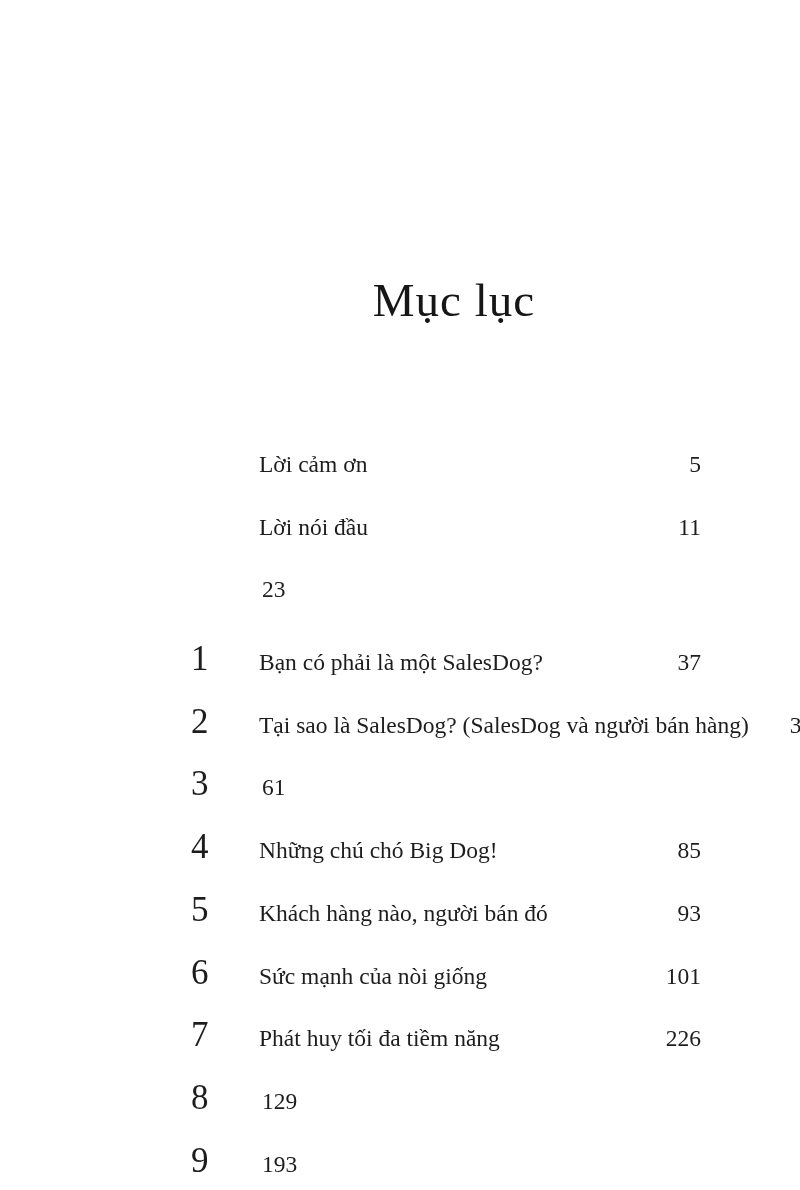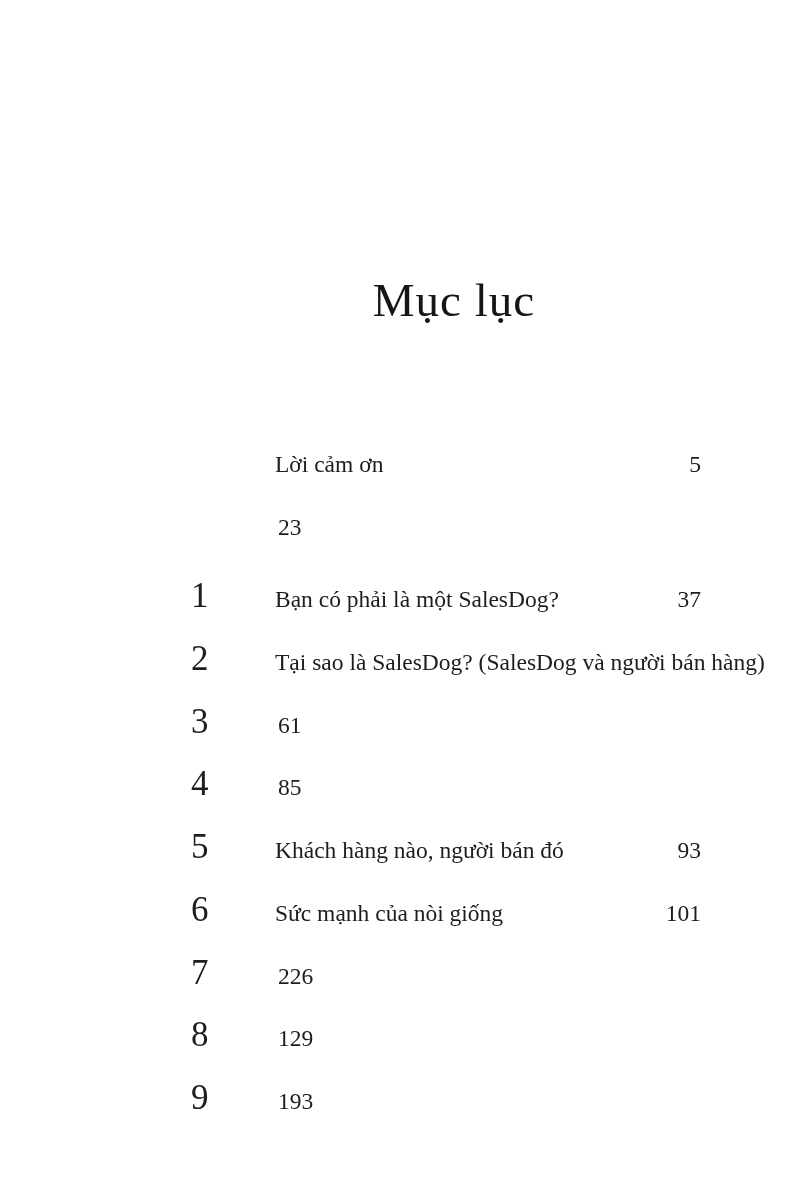--- a/index.html
+++ b/index.html
@@ -31,21 +31,20 @@
   .toc {
     position: absolute;
     top: 348px;
     left: 88px;
     right: 88px;
   }
   .row {
     display: flex;
     align-items: baseline;
     height: 54.7px;
-    gap: 16px;
   }
   .num {
     width: 52px;
     font-size: 35px;
     font-weight: 400;
     color: #1d1d1d;
     flex: 0 0 52px;
   }
   .entry-title {
     flex: 1 1 auto;
@@ -67,20 +66,25 @@
 <div class="page">
   <h1 class="title">Mục lục</h1>
 
   <div class="toc" id="toc-list">
   <div class="row">
     <span class="num"></span>
     <span class="entry-title">Lời cảm ơn</span>
     <span class="pagenum">5</span>
   </div>
 
+  <div class="row">
+    <span class="num"></span>
+    <span class="entry-title">Lời nói đầu</span>
+    <span class="pagenum">11</span>
+  </div>
 
   <div class="row">
     <span class="num"></span>
     <span class="pagenum">23</span>
   </div>
 
   <div class="row">
     <span class="num">1</span>
     <span class="entry-title">Bạn có phải là một SalesDog?</span>
     <span class="pagenum">37</span>
@@ -92,37 +96,39 @@
     <span class="pagenum">38</span>
   </div>
 
   <div class="row">
     <span class="num">3</span>
     <span class="pagenum">61</span>
   </div>
 
   <div class="row">
     <span class="num">4</span>
+    <span class="entry-title">Những chú chó Big Dog!</span>
     <span class="pagenum">85</span>
   </div>
 
   <div class="row">
     <span class="num">5</span>
     <span class="entry-title">Khách hàng nào, người bán đó</span>
     <span class="pagenum">93</span>
   </div>
 
   <div class="row">
     <span class="num">6</span>
     <span class="entry-title">Sức mạnh của nòi giống</span>
     <span class="pagenum">101</span>
   </div>
 
   <div class="row">
     <span class="num">7</span>
+    <span class="entry-title">Phát huy tối đa tiềm năng</span>
     <span class="pagenum">226</span>
   </div>
 
   <div class="row">
     <span class="num">8</span>
     <span class="pagenum">129</span>
   </div>
 
   <div class="row">
     <span class="num">9</span>

